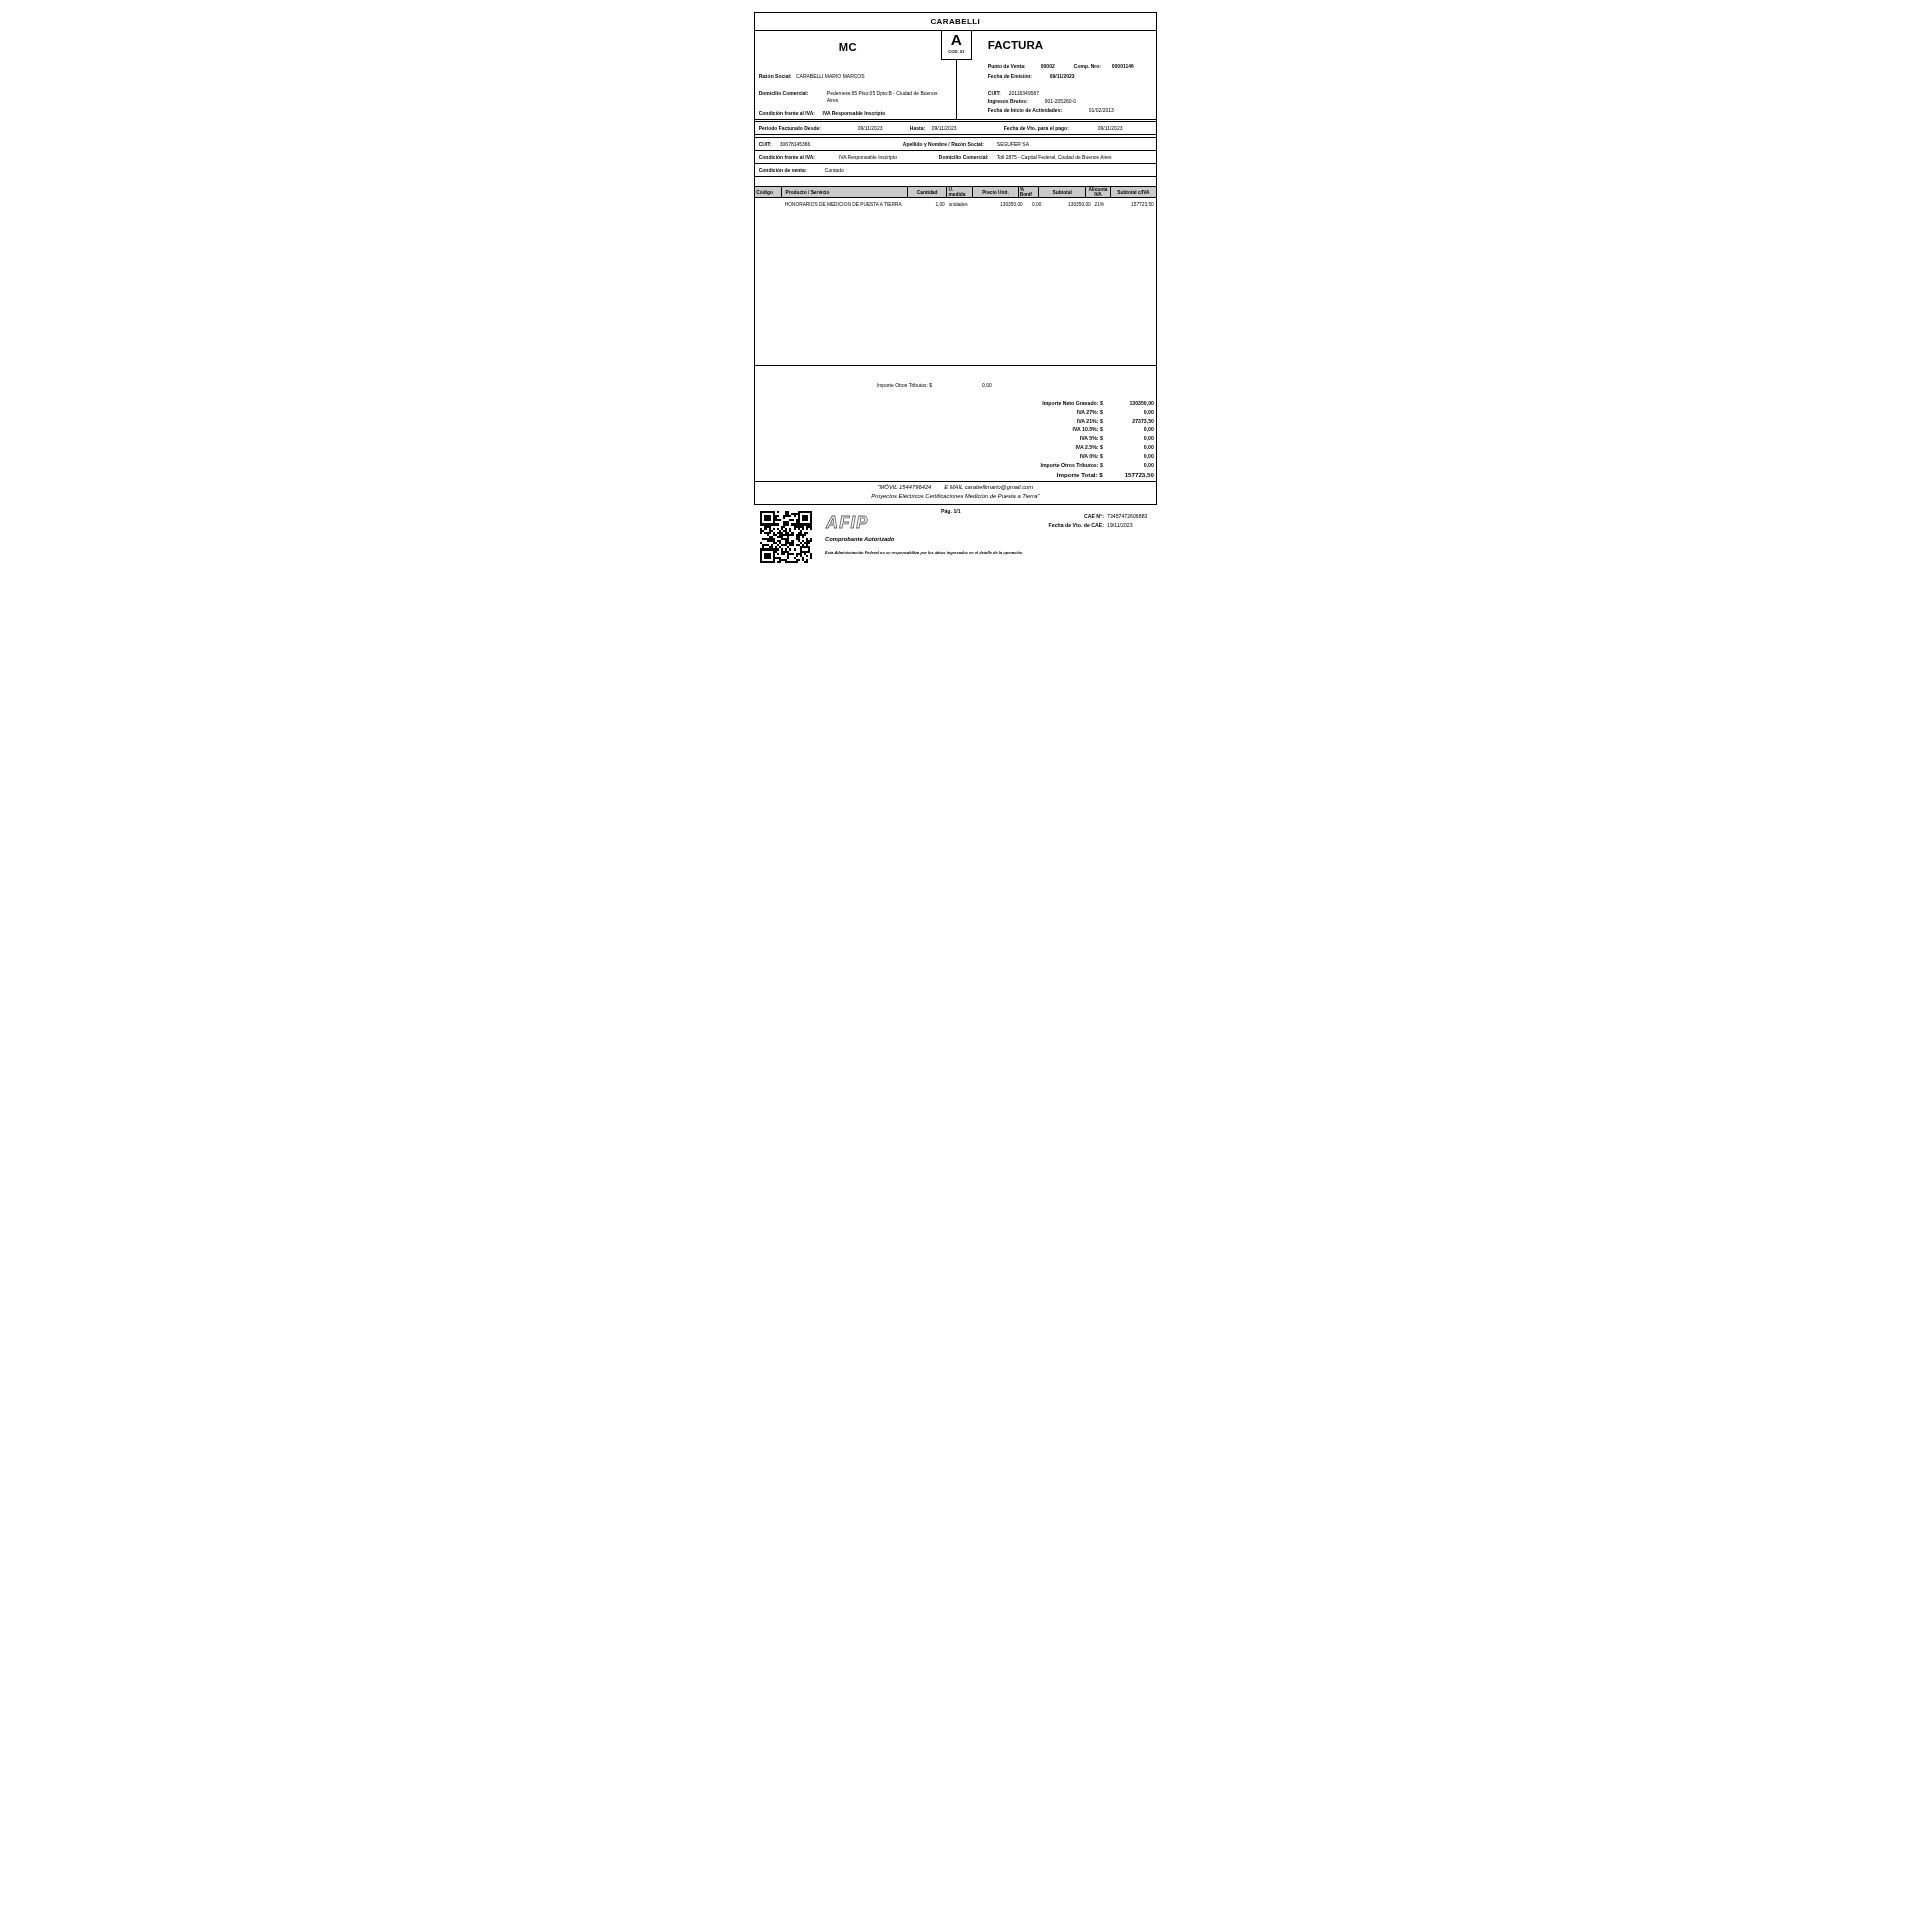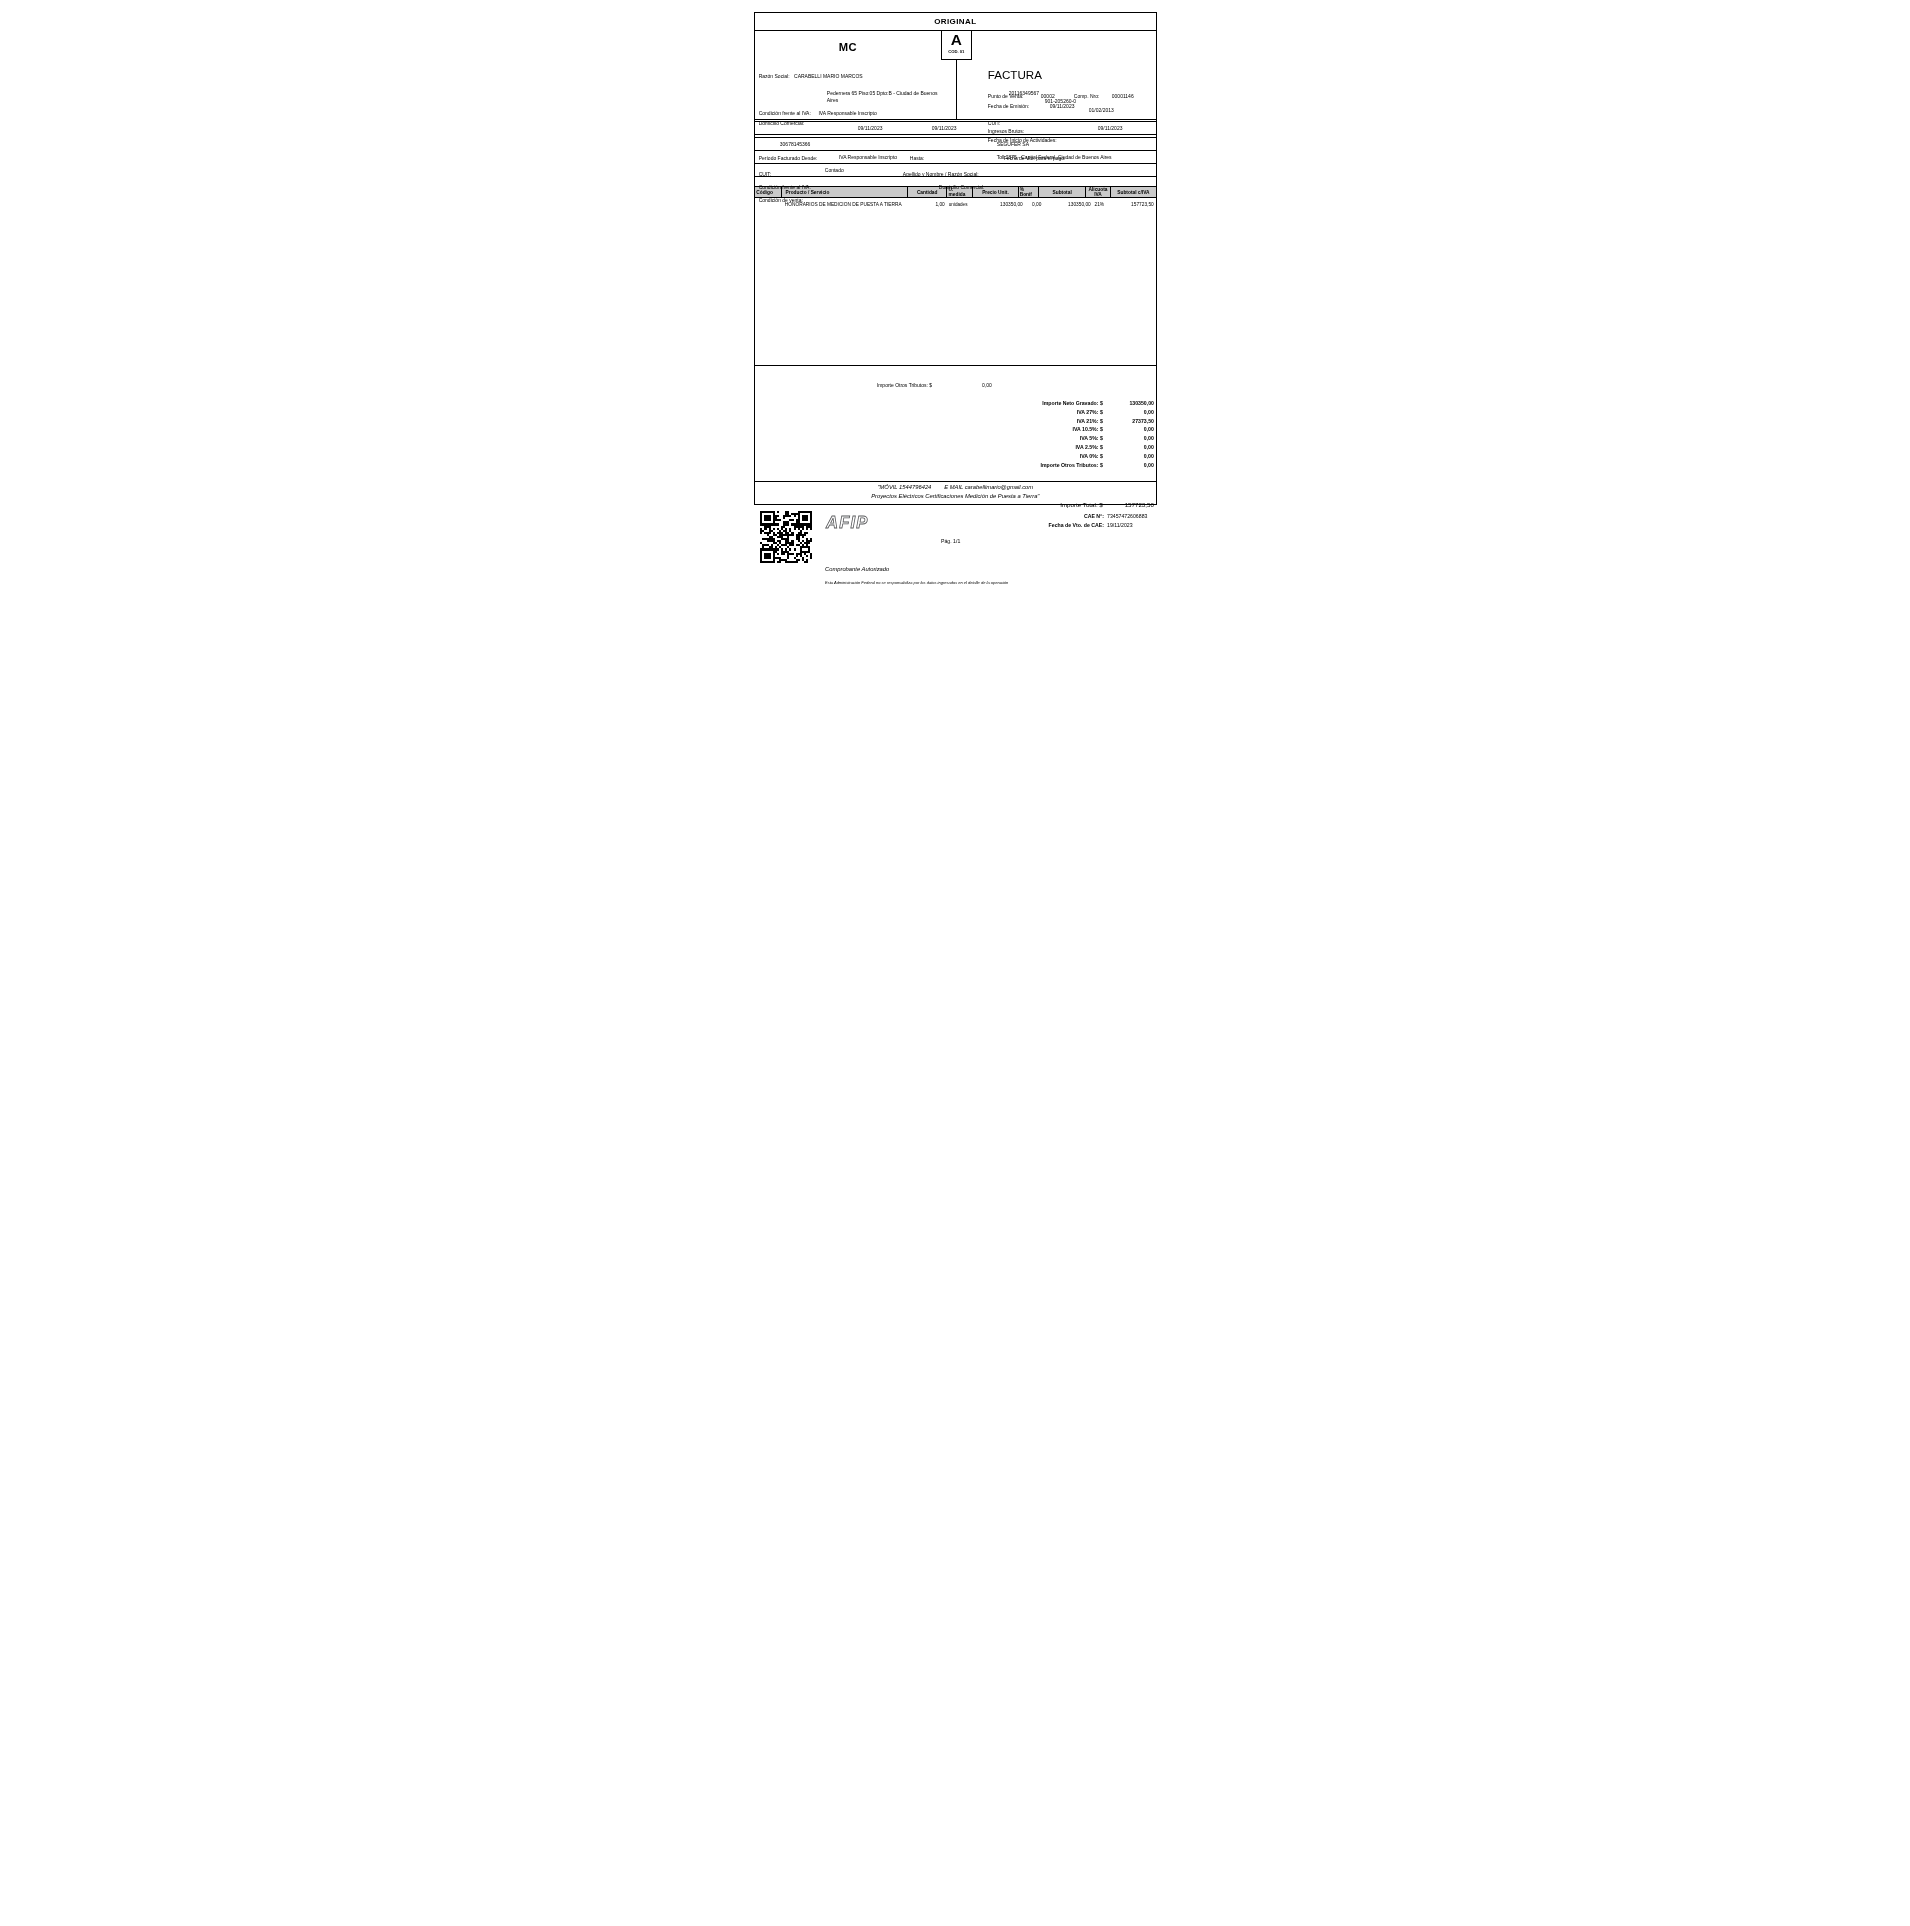--- a/index.html
+++ b/index.html
@@ -1,19 +1,19 @@
 <!DOCTYPE html>
 <html style="font-size:6.2px"><head>
 <meta charset="utf-8">
 <style>
   html,body{margin:0;padding:0;background:#fff;}
   .page{position:relative;width:424px;height:600px;margin:0 auto;background:#fff;
         font-family:"Liberation Sans",sans-serif;color:#000;overflow:hidden;}
   .abs{position:absolute;}
-  .b{font-weight:normal;margin-top:30px;}
+  .b{font-weight:bold;}
   .i{font-style:italic;}
   .fs13{font-size:5px;}
   #frame{left:10.8px;top:11.6px;width:403px;height:493px;border:0.8px solid #000;box-sizing:border-box;}
   #banner{height:17.7px;border-bottom:0.8px solid #000;text-align:center;line-height:17.7px;
           font-size:8px;font-weight:bold;letter-spacing:0.4px;}
   #header{position:relative;height:88px;border-bottom:0.8px solid #000;}
   #hdr-divider{left:201px;top:28.5px;width:0.8px;height:59px;background:#000;}
   #letterbox{left:186px;top:-0.8px;width:31px;height:30px;border:0.8px solid #000;background:#fff;
              text-align:center;box-sizing:border-box;z-index:2;}
   #letterbox .letter{font-size:15.4px;font-weight:bold;line-height:17.7px;}
@@ -45,21 +45,21 @@
   .right{text-align:right;}
 </style>
 </head>
 <body>
 
 <div class="page">
 
   <div class="abs" id="frame">
 
     <div id="banner">
-      <span>ORIGINAL</span>
+      <span>CARABELLI</span>
     </div>
 
     <div id="header">
       <div class="abs" id="hdr-divider"></div>
 
       <div class="abs" id="letterbox">
         <div class="letter">A</div>
         <div class="lcode">COD. 01</div>
       </div>
 

